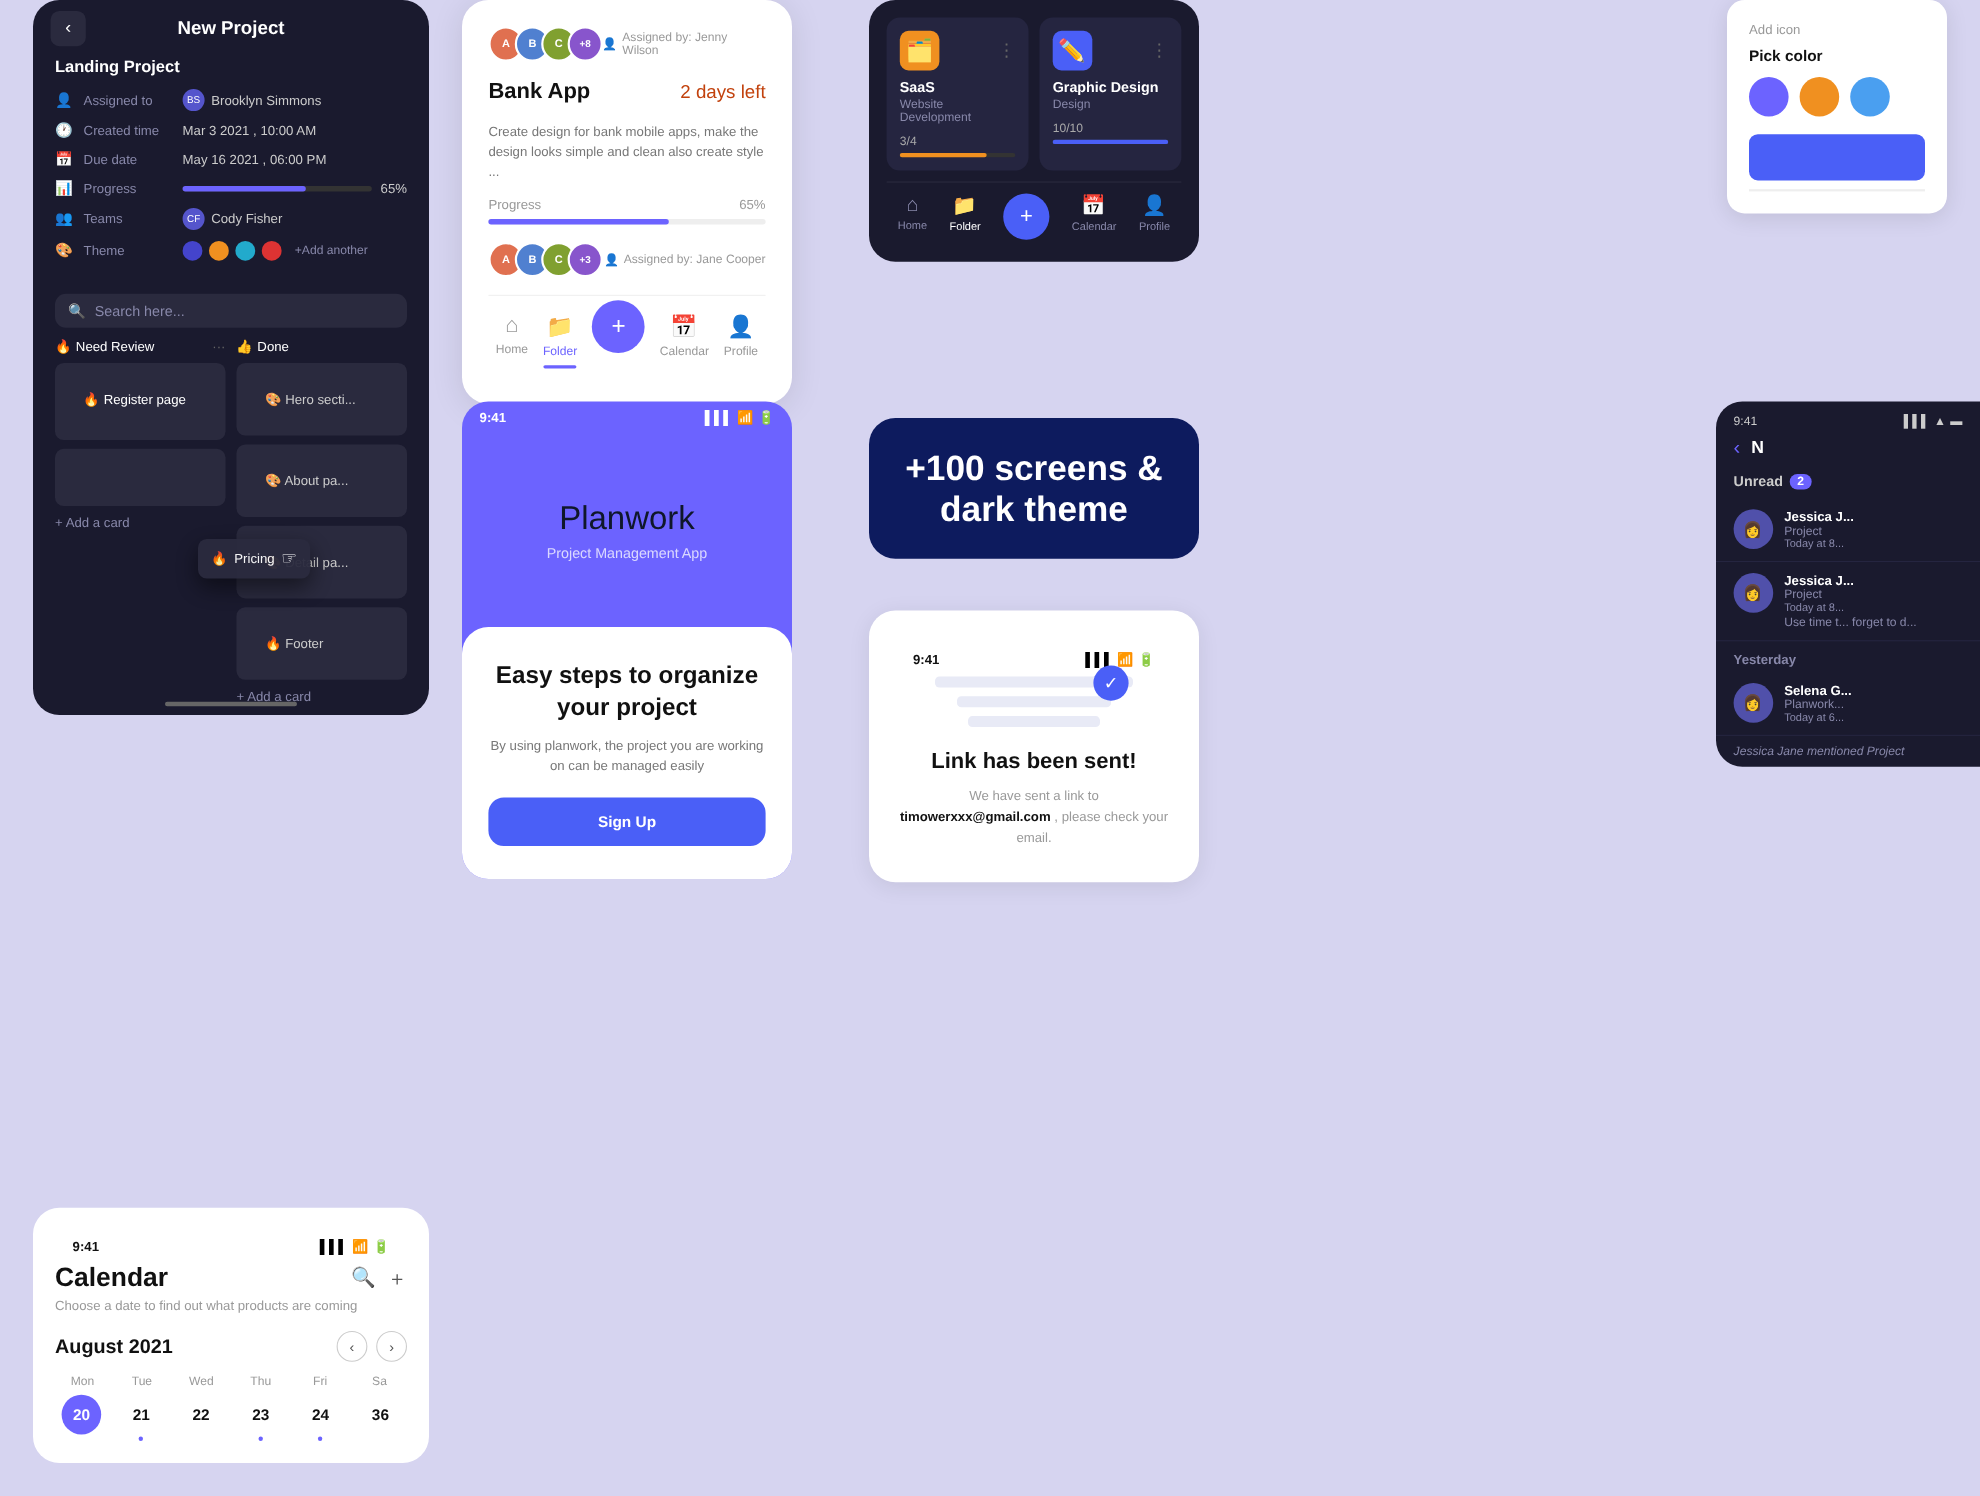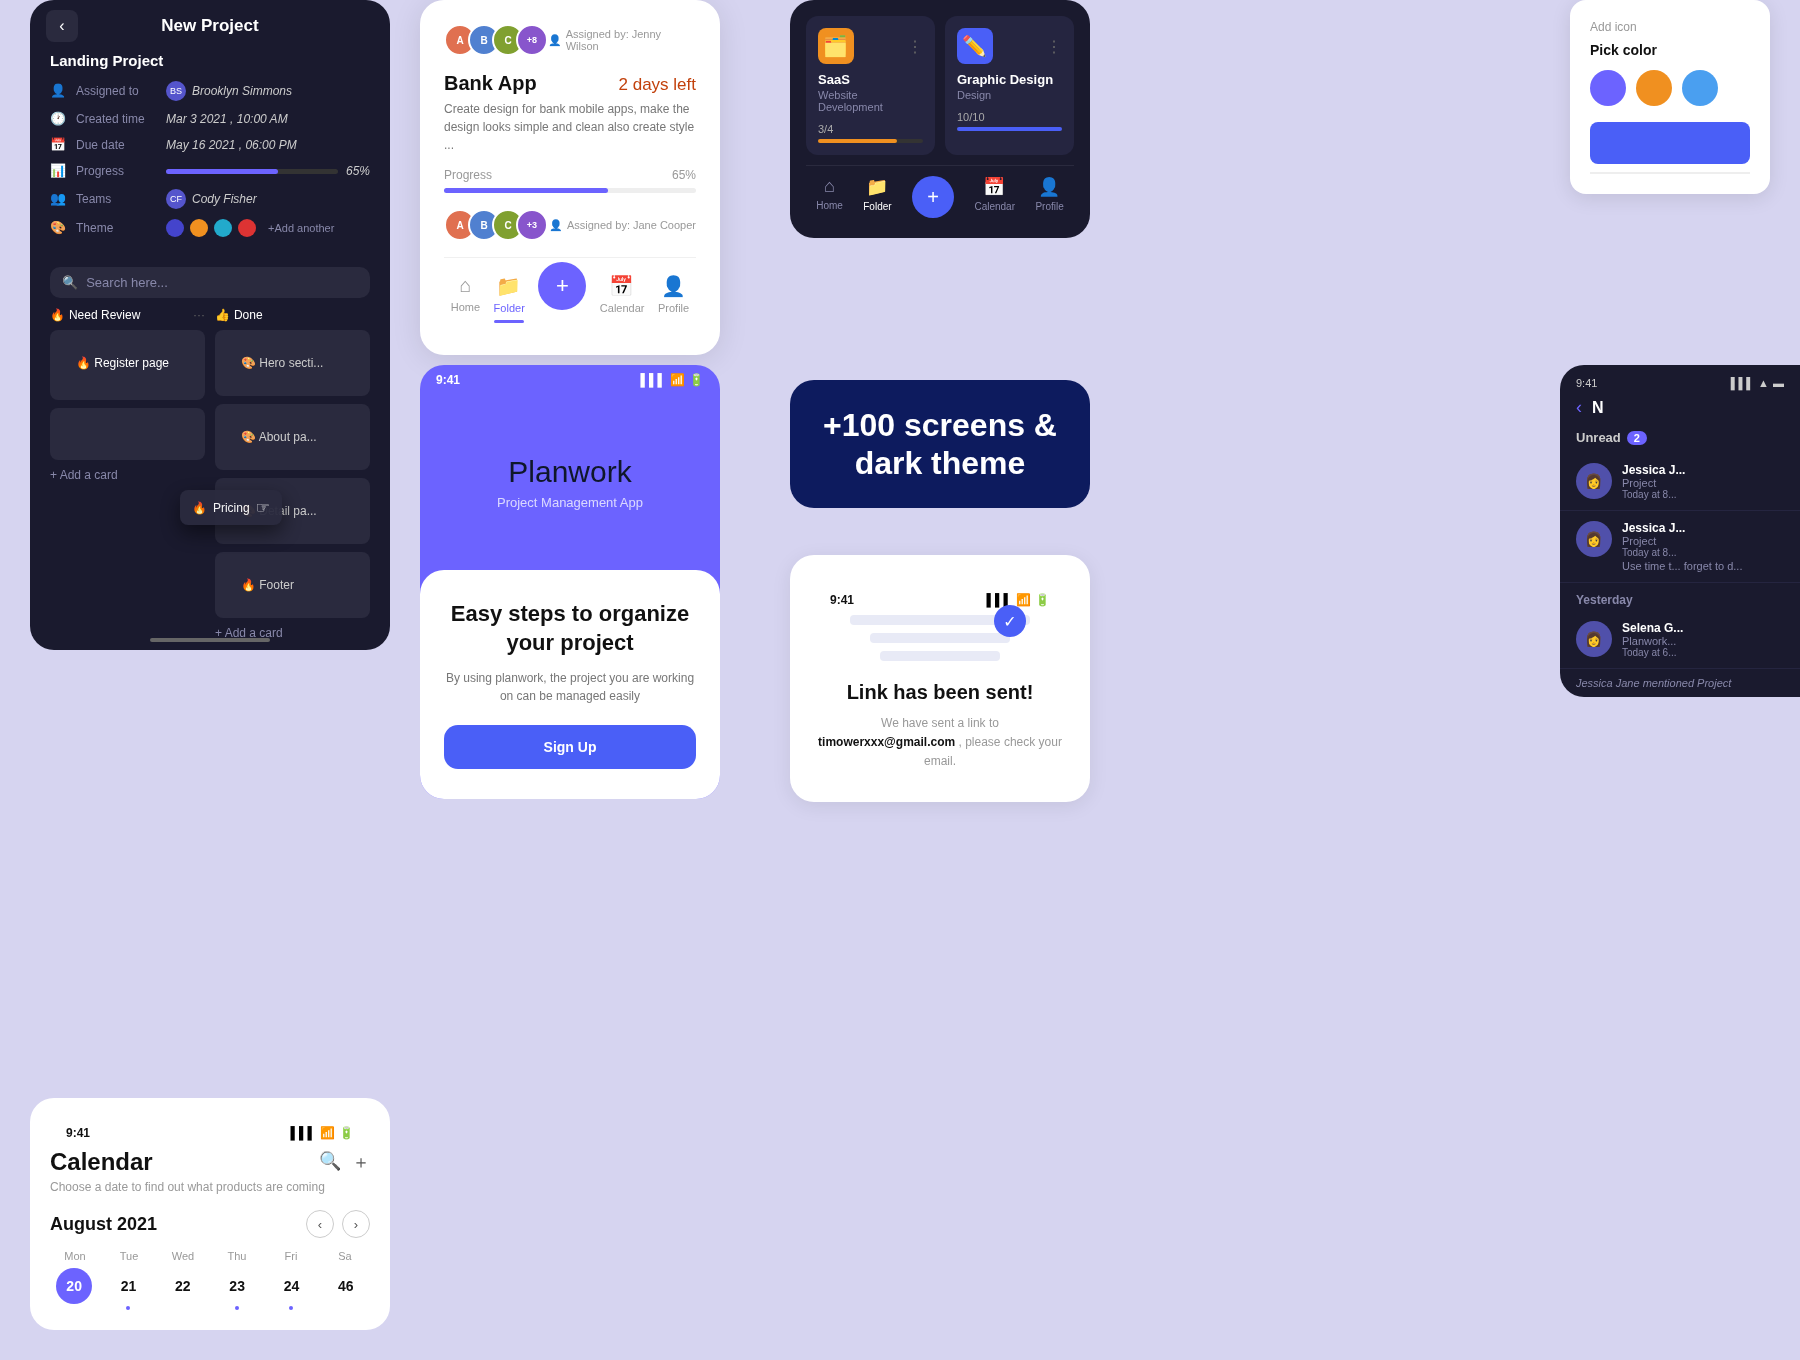--- a/index.html
+++ b/index.html
@@ -70,21 +70,20 @@
       font-size: 13px;
       flex-shrink: 0;
     }
     .detail-row .label {
       color: #8888aa;
       width: 90px;
       flex-shrink: 0;
     }
     .detail-row .value {
       color: #ccc;
-      font-style: italic;
     }
     .avatar-small {
       width: 20px; height: 20px;
       border-radius: 50%;
       background: #5555cc;
       display: inline-block;
       margin-right: 6px;
       vertical-align: middle;
       font-size: 9px;
       color: #fff;
@@ -879,21 +878,21 @@
       <div class="bank-avatar a1">A</div>
       <div class="bank-avatar a2">B</div>
       <div class="bank-avatar a3">C</div>
       <div class="bank-avatar a4">+8</div>
     </div>
     <div class="assigned-label">
       <span>👤</span>
       <span>Assigned by: Jenny Wilson</span>
     </div>
   </div>
-  <div style="display:flex; justify-content:space-between; align-items:baseline; margin-bottom:1px;">
+  <div style="display:flex; justify-content:space-between; align-items:baseline; margin-bottom:12px;">
     <span class="bank-title">Bank App</span>
     <span class="days-left">2 days left</span>
   </div>
   <p class="bank-desc">Create design for bank mobile apps, make the design looks simple and clean also create style ...</p>
   <div class="progress-label-row">
     <span>Progress</span>
     <span>65%</span>
   </div>
   <div class="bank-progress-bg">
     <div class="bank-progress-fill"></div>
@@ -1048,21 +1047,21 @@
     </div>
     <div class="cal-day-cell">
       <div class="cal-day-num">23</div>
       <div class="cal-dot"></div>
     </div>
     <div class="cal-day-cell">
       <div class="cal-day-num">24</div>
       <div class="cal-dot"></div>
     </div>
     <div class="cal-day-cell">
-      <div class="cal-day-num">46</div>
+      <div class="cal-day-num">36</div>
     </div>
   </div>
 </div>
 
 <div class="card-planwork">
   <div class="status-bar" style="background:transparent;">
     <span class="status-time-white" style="color:#fff; font-weight:600;">9:41</span>
     <div class="status-icons-white" style="color:#fff; display:flex; gap:4px; font-size:12px;">
       <span>▌▌▌</span>
       <span>📶</span>

